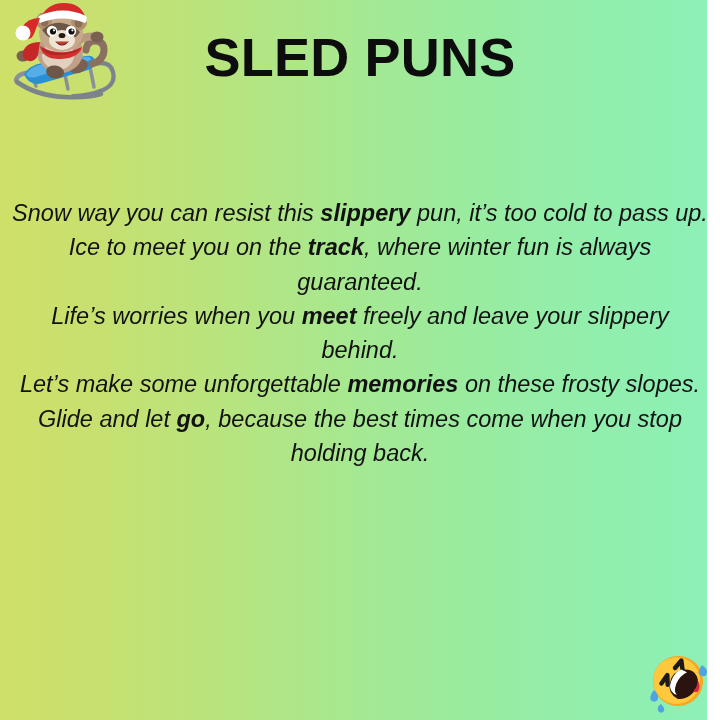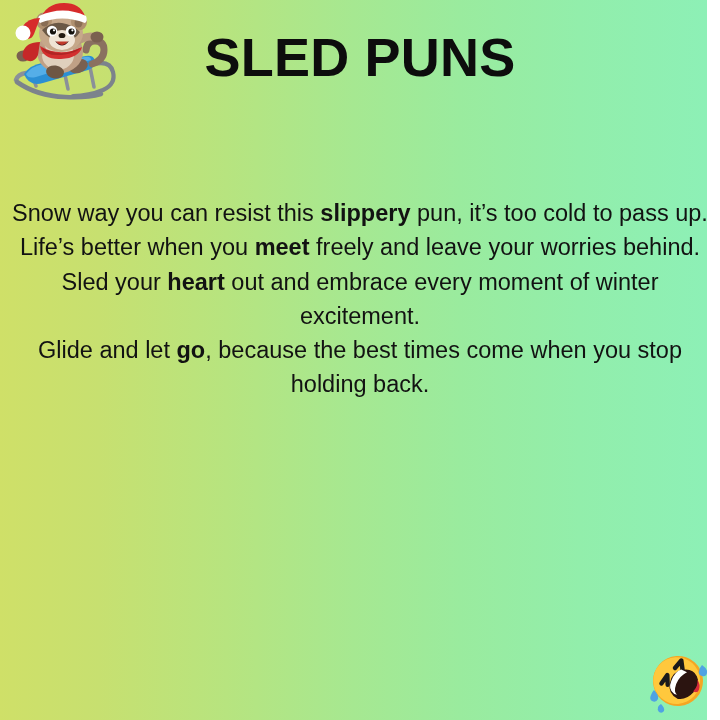--- a/index.html
+++ b/index.html
@@ -56,20 +56,21 @@
     width: 696px;
     text-align: center;
     font-size: 23.5px;
     line-height: 34.3px;
     color: #121212;
     font-weight: 400;
   }
   #puns-body .pun-line {
     display: block;
     white-space: normal;
+    font-style: italic;
   }
   #puns-body b {
     font-weight: 700;
   }
 
   
   #rofl-emoji {
     position: absolute;
     left: 645px;
     top: 648px;
@@ -142,22 +143,23 @@
       <path d="M33 14 q24 -11 47 0 q2 5 -1 7 q-23 -9 -45 0 q-3 -3 -1 -7 z" fill="#FFFFFF"></path>
       <path d="M34 16 q-12 0 -18 9 q-5 8 2 11 q7 3 10 -4" fill="#D72B2B"></path>
       <circle cx="17" cy="31" r="7.5" fill="#FFFFFF"></circle>
     </svg>
   </div>
 
   <div id="poster-title">SLED PUNS</div>
 
   <div id="puns-body">
       <span class="pun-line"><span>Snow way you can resist this </span><b>slippery</b><span> pun, it’s too cold to pass up.</span></span>
-      <span class="pun-line"><span>Life’s better when you </span><b>meet</b><span> freely and leave your worries behind.</span></span>
-      <span class="pun-line"><span>Sled your </span><b>heart</b><span> out and embrace every moment of winter excitement.</span></span>
+      <span class="pun-line"><span>Ice to meet you on the </span><b>track</b><span>, where winter fun is always guaranteed.</span></span>
+      <span class="pun-line"><span>Life’s worries when you </span><b>meet</b><span> freely and leave your slippery behind.</span></span>
+      <span class="pun-line"><span>Let’s make some unforgettable </span><b>memories</b><span> on these frosty slopes.</span></span>
       <span class="pun-line"><span>Glide and let </span><b>go</b><span>, because the best times come when you stop holding back.</span></span>
     </div>
 
   <div id="rofl-emoji">
     <svg viewBox="0 0 66 66" width="66" height="66">
       <g transform="rotate(-26 33 33)">
         <circle cx="33" cy="33" r="25" fill="#F5A623"></circle>
         <circle cx="32" cy="32" r="23.4" fill="#FFC83D"></circle>
 
         <path d="M17 28 l9 -5 l-4 9" fill="none" stroke="#1A1A1A" stroke-width="4.4" stroke-linecap="round" stroke-linejoin="round"></path>

